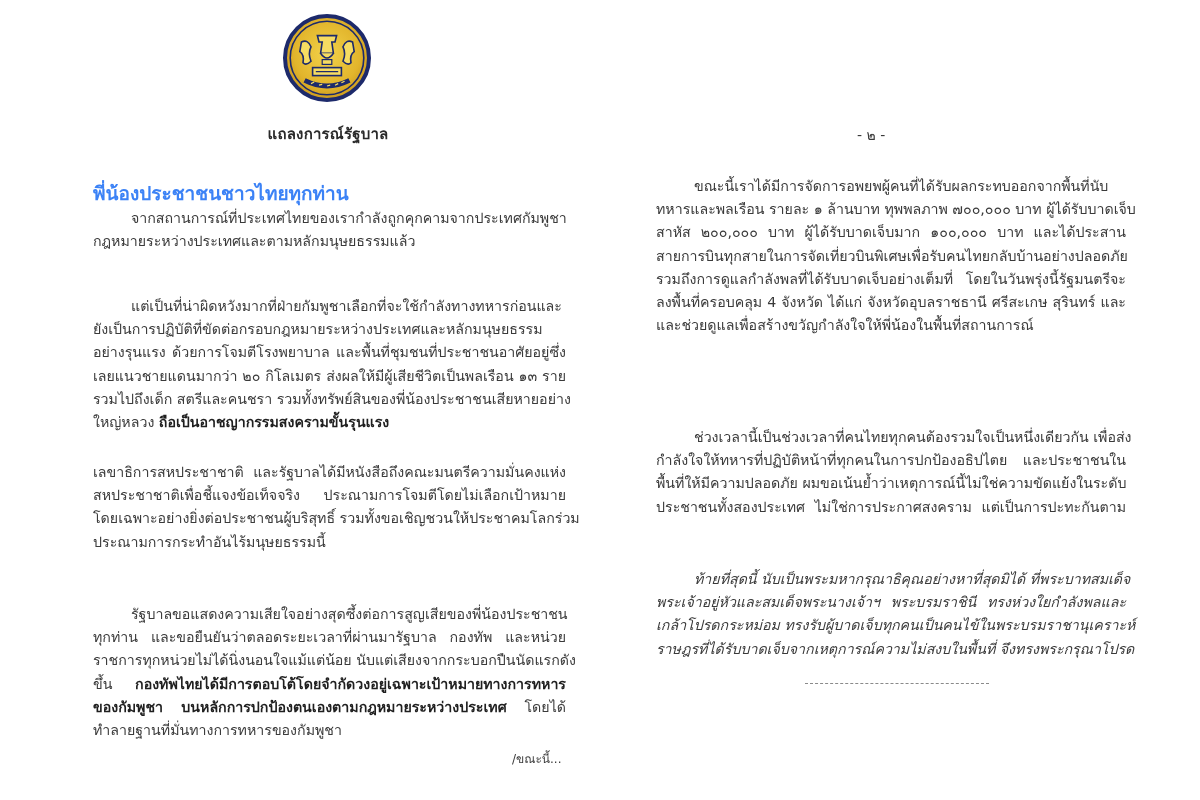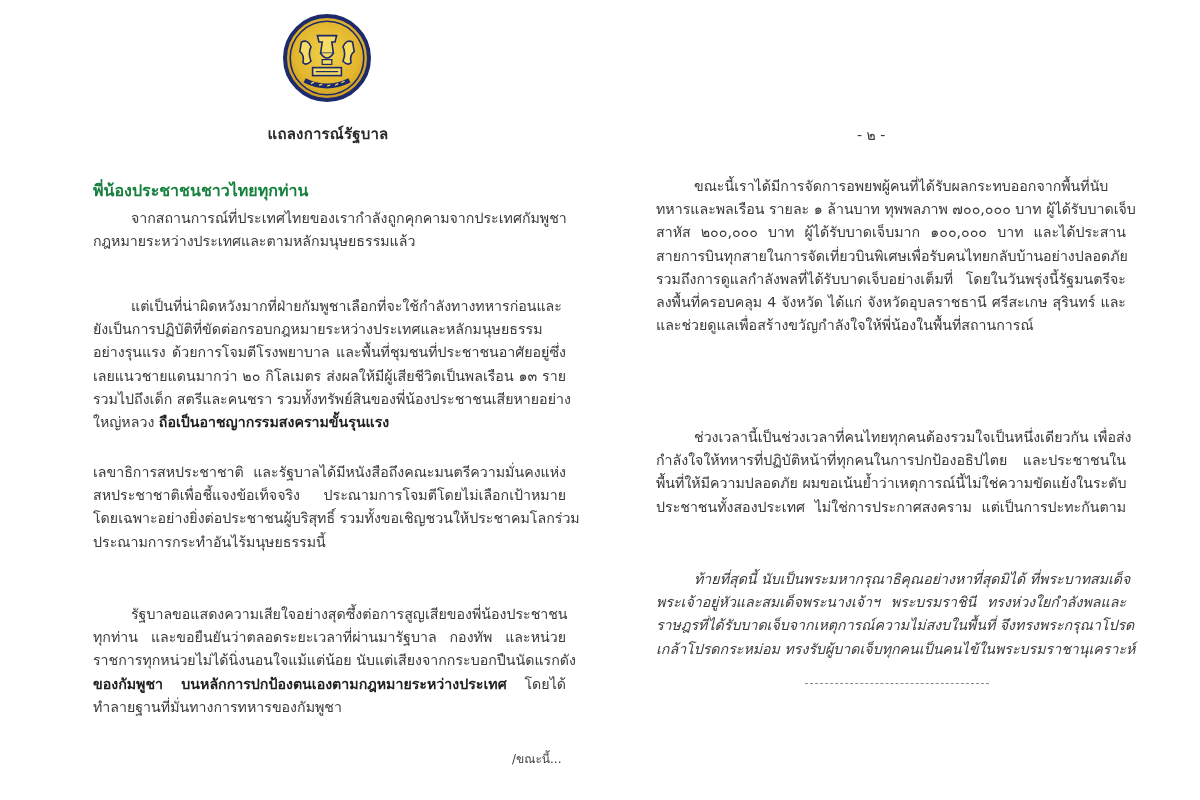--- a/index.html
+++ b/index.html
@@ -68,23 +68,23 @@
     }
     .text-block .line.indent {
       padding-left: 38px;
     }
     .bold { font-weight: bold; color: #1f1f1f; }
 
     .greeting {
       position: absolute;
       left: 93px;
       top: 178px;
-      font-size: 16px;
+      font-size: 19px;
       font-weight: bold;
-      color: #15803d;
+      color: #3b82f6;
     }
 
     .left-col { left: 93px; width: 473px; }
     .right-col { left: 656px; width: 470px; }
 
     .p1 { top: 207px; }
     .p2 { top: 295px; }
     .p3 { top: 461px; }
     .p4 { top: 603px; }
 
@@ -162,20 +162,21 @@
     <span class="line">เลขาธิการสหประชาชาติ และรัฐบาลได้มีหนังสือถึงคณะมนตรีความมั่นคงแห่ง</span>
     <span class="line">สหประชาชาติเพื่อชี้แจงข้อเท็จจริง ประณามการโจมตีโดยไม่เลือกเป้าหมาย</span>
     <span class="line">โดยเฉพาะอย่างยิ่งต่อประชาชนผู้บริสุทธิ์ รวมทั้งขอเชิญชวนให้ประชาคมโลกร่วม</span>
     <span class="line last">ประณามการกระทำอันไร้มนุษยธรรมนี้</span>
   </div>
 
   <div class="text-block left-col p4">
     <span class="line indent">รัฐบาลขอแสดงความเสียใจอย่างสุดซึ้งต่อการสูญเสียของพี่น้องประชาชน</span>
     <span class="line">ทุกท่าน และขอยืนยันว่าตลอดระยะเวลาที่ผ่านมารัฐบาล กองทัพ และหน่วย</span>
     <span class="line">ราชการทุกหน่วยไม่ได้นิ่งนอนใจแม้แต่น้อย นับแต่เสียงจากกระบอกปืนนัดแรกดัง</span>
+    <span class="line"><span>ขึ้น</span> <span class="bold">กองทัพไทยได้มีการตอบโต้โดยจำกัดวงอยู่เฉพาะเป้าหมายทางการทหาร</span></span>
     <span class="line"><span class="bold">ของกัมพูชา บนหลักการปกป้องตนเองตามกฎหมายระหว่างประเทศ</span> <span>โดยได้</span></span>
     <span class="line last">ทำลายฐานที่มั่นทางการทหารของกัมพูชา</span>
   </div>
 
   <div class="continuation">/ขณะนี้...</div>
 </div>
 
 <div class="page page-right"></div>
 
 <div class="page-number">- ๒ -</div>
@@ -193,17 +194,17 @@
 <div class="text-block right-col rp2">
   <span class="line indent">ช่วงเวลานี้เป็นช่วงเวลาที่คนไทยทุกคนต้องรวมใจเป็นหนึ่งเดียวกัน เพื่อส่ง</span>
   <span class="line">กำลังใจให้ทหารที่ปฏิบัติหน้าที่ทุกคนในการปกป้องอธิปไตย และประชาชนใน</span>
   <span class="line">พื้นที่ให้มีความปลอดภัย ผมขอเน้นย้ำว่าเหตุการณ์นี้ไม่ใช่ความขัดแย้งในระดับ</span>
   <span class="line">ประชาชนทั้งสองประเทศ ไม่ใช่การประกาศสงคราม แต่เป็นการปะทะกันตาม</span>
 </div>
 
 <div class="text-block right-col rp3">
   <span class="line indent">ท้ายที่สุดนี้ นับเป็นพระมหากรุณาธิคุณอย่างหาที่สุดมิได้ ที่พระบาทสมเด็จ</span>
   <span class="line">พระเจ้าอยู่หัวและสมเด็จพระนางเจ้าฯ พระบรมราชินี ทรงห่วงใยกำลังพลและ</span>
+  <span class="line last">เกล้าโปรดกระหม่อม ทรงรับผู้บาดเจ็บทุกคนเป็นคนไข้ในพระบรมราชานุเคราะห์</span>
   <span class="line">ราษฎรที่ได้รับบาดเจ็บจากเหตุการณ์ความไม่สงบในพื้นที่ จึงทรงพระกรุณาโปรด</span>
-  <span class="line last">เกล้าโปรดกระหม่อม ทรงรับผู้บาดเจ็บทุกคนเป็นคนไข้ในพระบรมราชานุเคราะห์</span>
 </div>
 
 <div class="end-rule"></div>
 
 </body></html>

